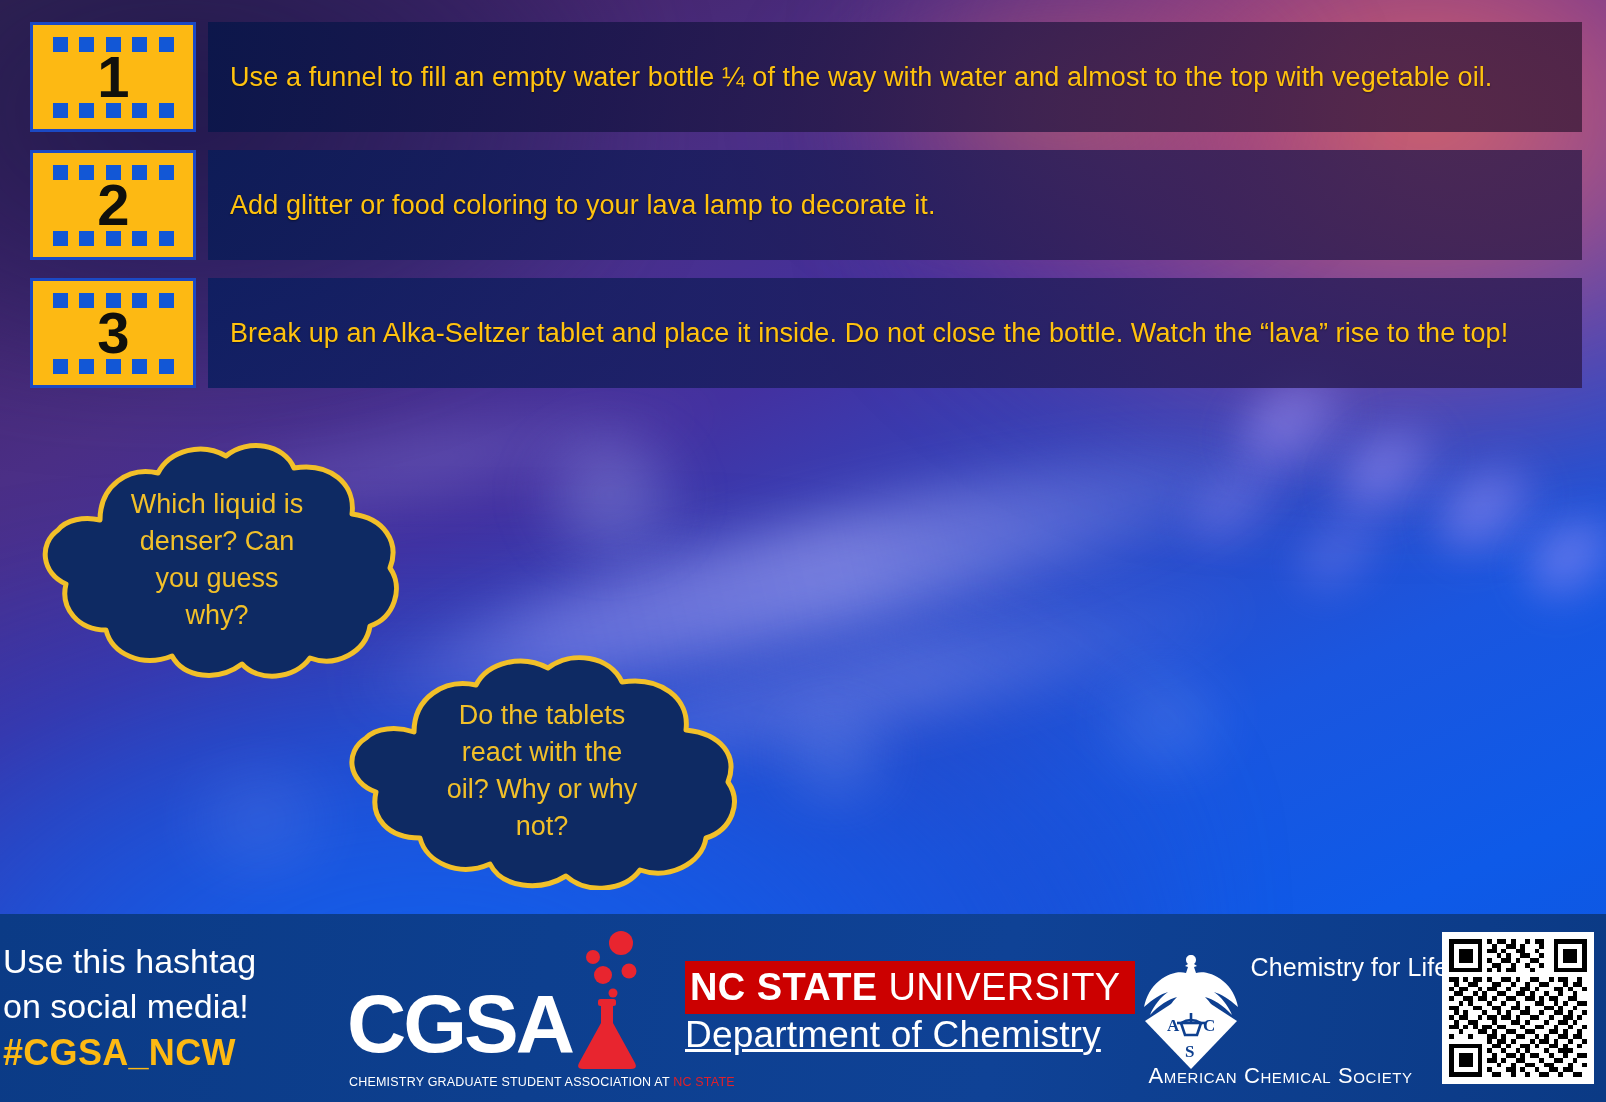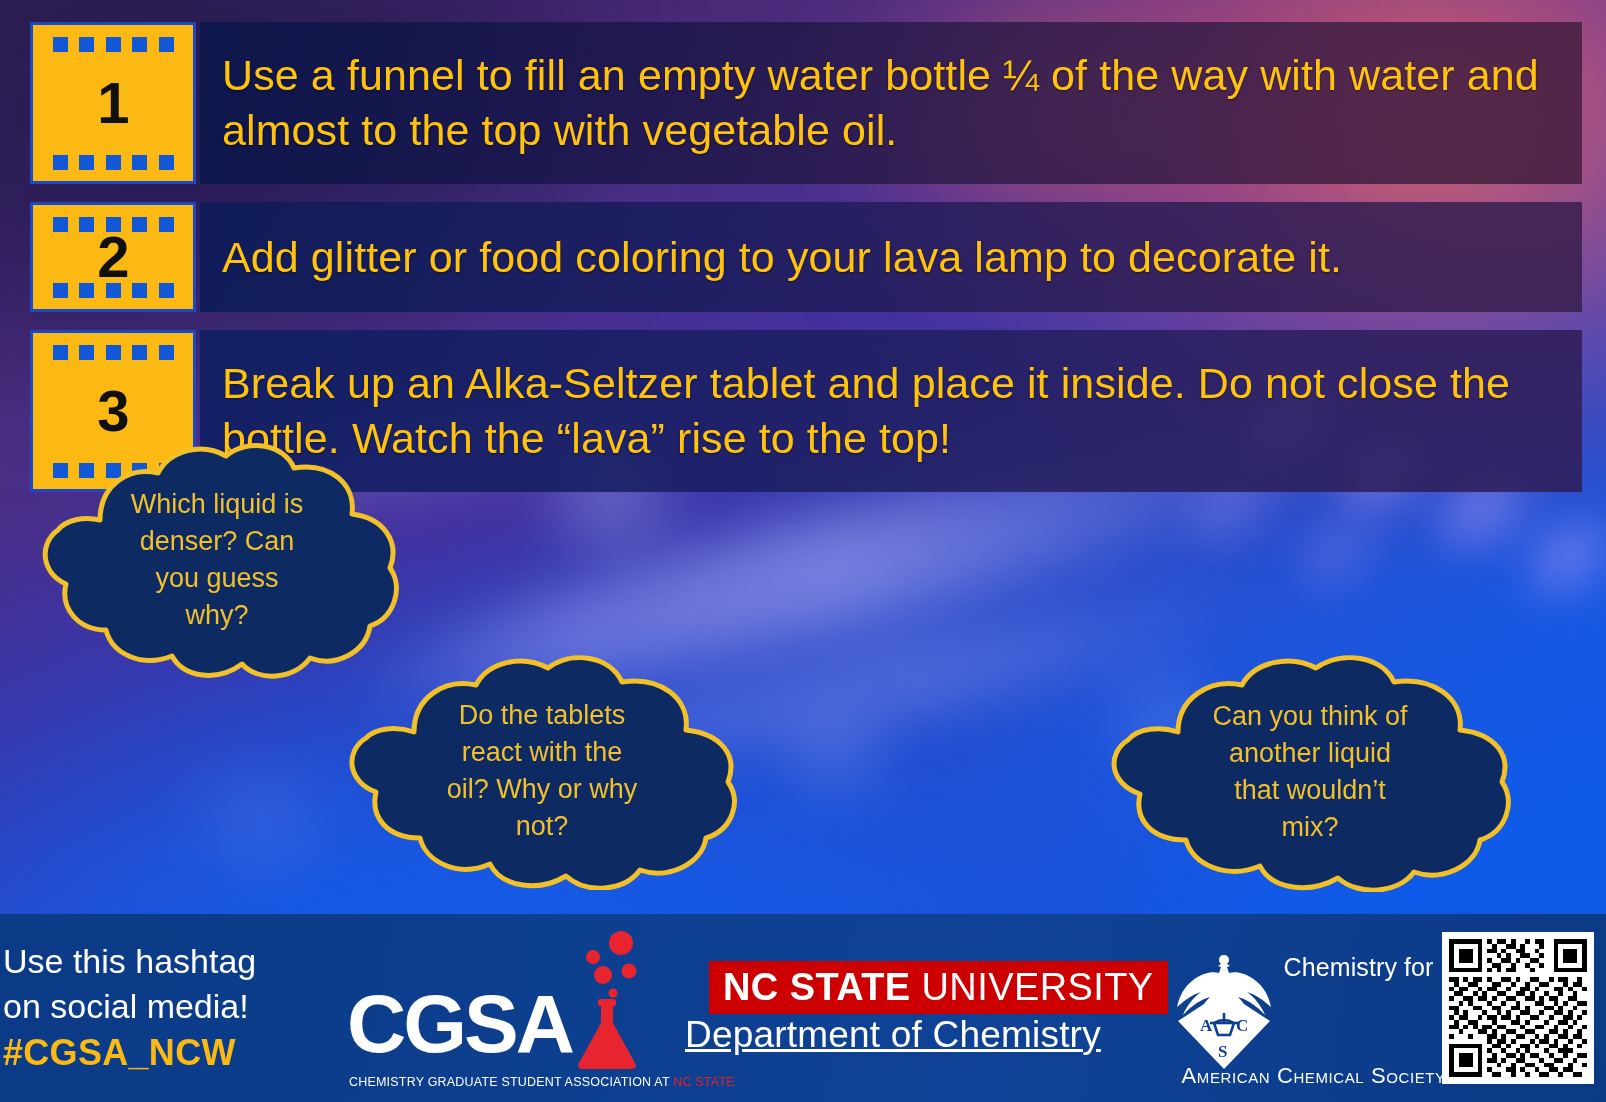--- a/index.html
+++ b/index.html
@@ -141,27 +141,27 @@
   }
   .num-box span {
     font-size:58px;
     font-weight:700;
     color:#10100c;
     line-height:1;
     letter-spacing:-1px;
   }
   .step-text {
     flex:1 1 auto;
-    margin-left:4px;
+    margin-left:12px;
     margin-right:24px;
     padding:26px 22px;
     display:flex;
     align-items:center;
     color:#FFC20E;
-    font-size:43px;
+    font-size:27px;
     line-height:1.28;
     letter-spacing:.1px;
     text-shadow:0 1px 2px rgba(0,0,0,.45);
   }
   .step-row[data-row="0"] .step-text {
     background:linear-gradient(100deg,
         rgba(9,22,74,0.88) 0%,
         rgba(26,22,74,0.86) 30%,
         rgba(47,28,74,0.85) 58%,
         rgba(62,30,68,0.84) 82%,
@@ -256,26 +256,25 @@
   .flask { position:absolute; right:26px; bottom:22px; width:74px; height:140px; }
 
   .ncsu-logo {
     flex:0 0 395px;
     margin-left:18px;
     color:#fff;
   }
   .ncsu-bar {
     background:#CC0000;
     display:inline-block;
-    padding:7px 14px 8px 14px;
+    padding:7px 14px 8px 5px;
     font-size:38px;
     line-height:1;
     letter-spacing:.4px;
     white-space:nowrap;
-    margin-left:24px;
   }
   .ncsu-bar b { font-weight:700; }
   .ncsu-bar i { font-style:normal; font-weight:300; }
   .ncsu-dept {
     font-size:37px;
     font-weight:300;
     color:#ffffff;
     letter-spacing:.2px;
     white-space:nowrap;
     text-decoration:underline;
@@ -425,33 +424,20 @@
                C372,212 338,228 310,218 C294,240 256,242 236,224 C210,240 172,236 160,212
                C128,226 96,210 90,186 C58,186 40,166 46,140 C18,130 14,100 36,86
                C46,76 66,74 84,80 Z" fill="#0E2A63" stroke="#F2C029" stroke-width="5" stroke-linejoin="round"></path>
     </svg>
     <div class="btext">Do the tablets
 react with the
 oil? Why or why
 not?</div>
   </div>
 
-  <div class="bubble" style="left:1092px; top:652px; width:436px; height:240px;">
-    <svg viewBox="0 0 436 240" preserveAspectRatio="none">
-      <path d="M86,80 C86,46 118,26 150,33 C162,10 198,2 224,16 C250,-2 290,4 302,30
-               C340,24 372,46 368,78 C404,82 420,104 410,130 C424,150 414,180 388,188
-               C384,214 350,230 322,220 C306,242 266,244 246,226 C218,242 180,238 168,214
-               C134,228 100,212 94,188 C60,188 42,168 48,142 C18,132 14,102 36,88
-               C46,76 68,74 86,80 Z" fill="#0E2A63" stroke="#F2C029" stroke-width="5" stroke-linejoin="round"></path>
-    </svg>
-    <div class="btext">Can you think of
-another liquid
-that wouldn’t
-mix?</div>
-  </div>
 
   <div class="footer">
 
     <div class="hashtag-block">
       <div>Use this hashtag</div>
       <div>on social media!</div>
       <div class="tag">#CGSA_NCW</div>
     </div>
 
     <div class="cgsa-logo">

